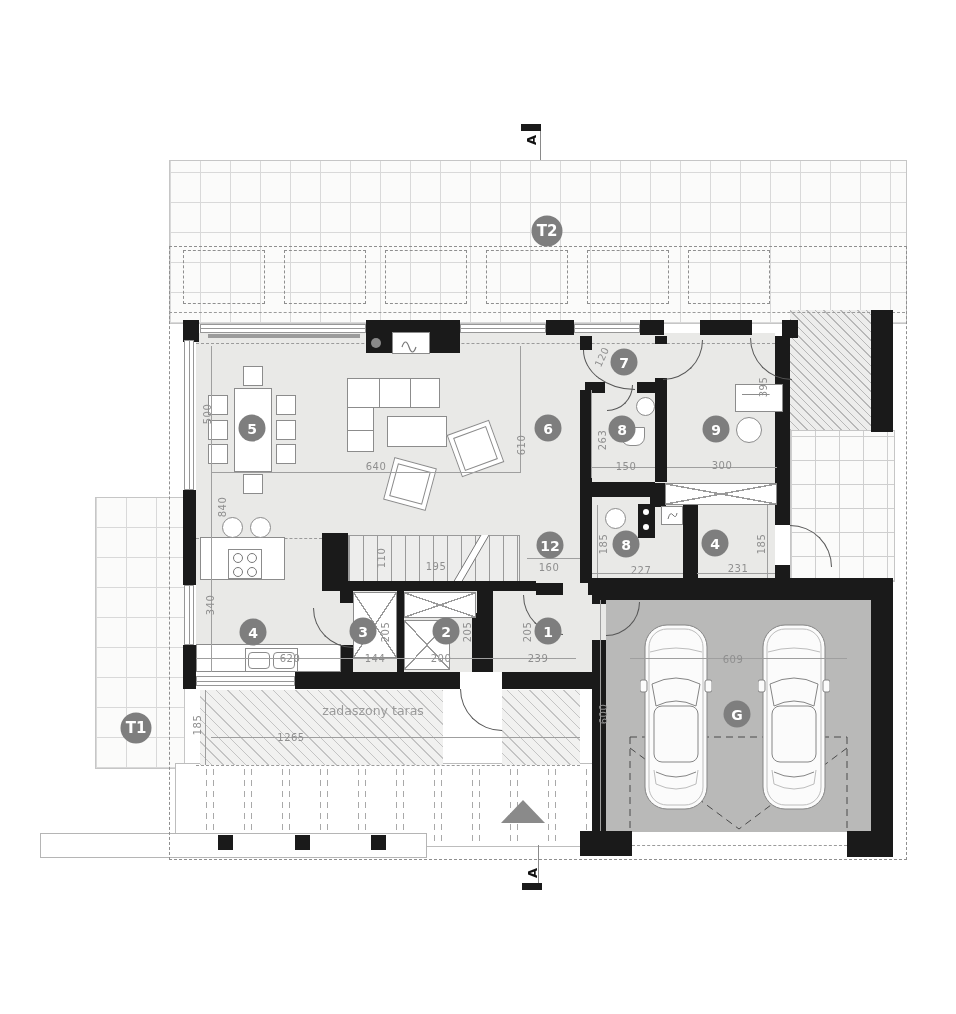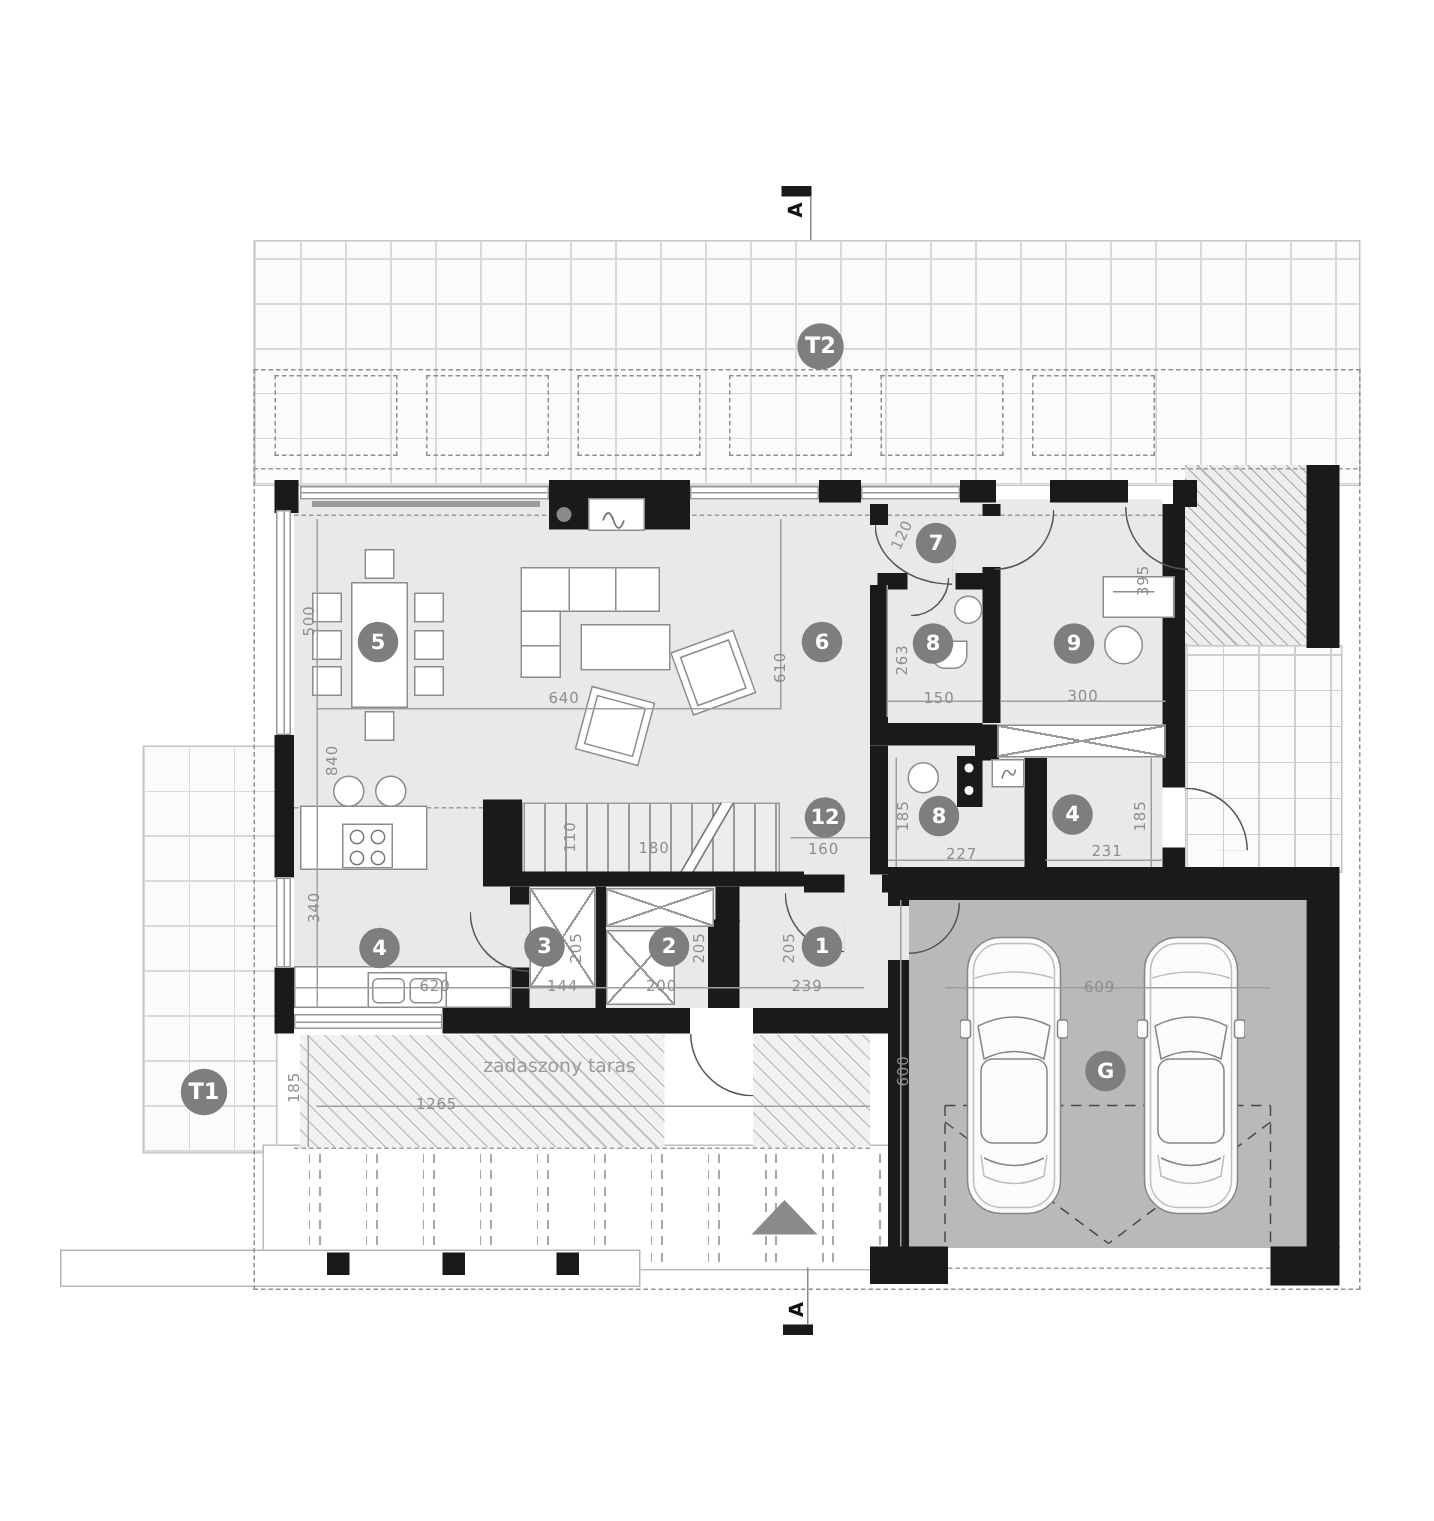--- a/index.html
+++ b/index.html
@@ -294,21 +294,21 @@
       <div class="badge room" style="left: 737px; top: 714px;">G</div>
       <div class="badge terrace" style="left: 136px; top: 728px;">T1</div>
       <div class="badge terrace" style="left: 547px; top: 231px;">T2</div>
     </div>
   <div id="dims" class="ab" style="left:0;top:0">
       <span class="dim" style="left: 207px; top: 414px; --r: -90deg;">500</span>
       <span class="dim" style="left: 222px; top: 507px; --r: -90deg;">840</span>
       <span class="dim" style="left: 210px; top: 605px; --r: -90deg;">340</span>
       <span class="dim" style="left: 376px; top: 466px; --r: 0deg;">640</span>
       <span class="dim" style="left: 521px; top: 445px; --r: -90deg;">610</span>
-      <span class="dim" style="left: 436px; top: 566px; --r: 0deg;">180</span>
+      <span class="dim" style="left: 436px; top: 566px; --r: 0deg;">195</span>
       <span class="dim" style="left: 381px; top: 558px; --r: -90deg;">110</span>
       <span class="dim" style="left: 549px; top: 567px; --r: 0deg;">160</span>
       <span class="dim" style="left: 290px; top: 658px; --r: 0deg;">620</span>
       <span class="dim" style="left: 375px; top: 658px; --r: 0deg;">144</span>
       <span class="dim" style="left: 441px; top: 658px; --r: 0deg;">200</span>
       <span class="dim" style="left: 538px; top: 658px; --r: 0deg;">239</span>
       <span class="dim" style="left: 385px; top: 632px; --r: -90deg;">205</span>
       <span class="dim" style="left: 467px; top: 632px; --r: -90deg;">205</span>
       <span class="dim" style="left: 527px; top: 632px; --r: -90deg;">205</span>
       <span class="dim" style="left: 602px; top: 357px; --r: -65deg;">120</span>

